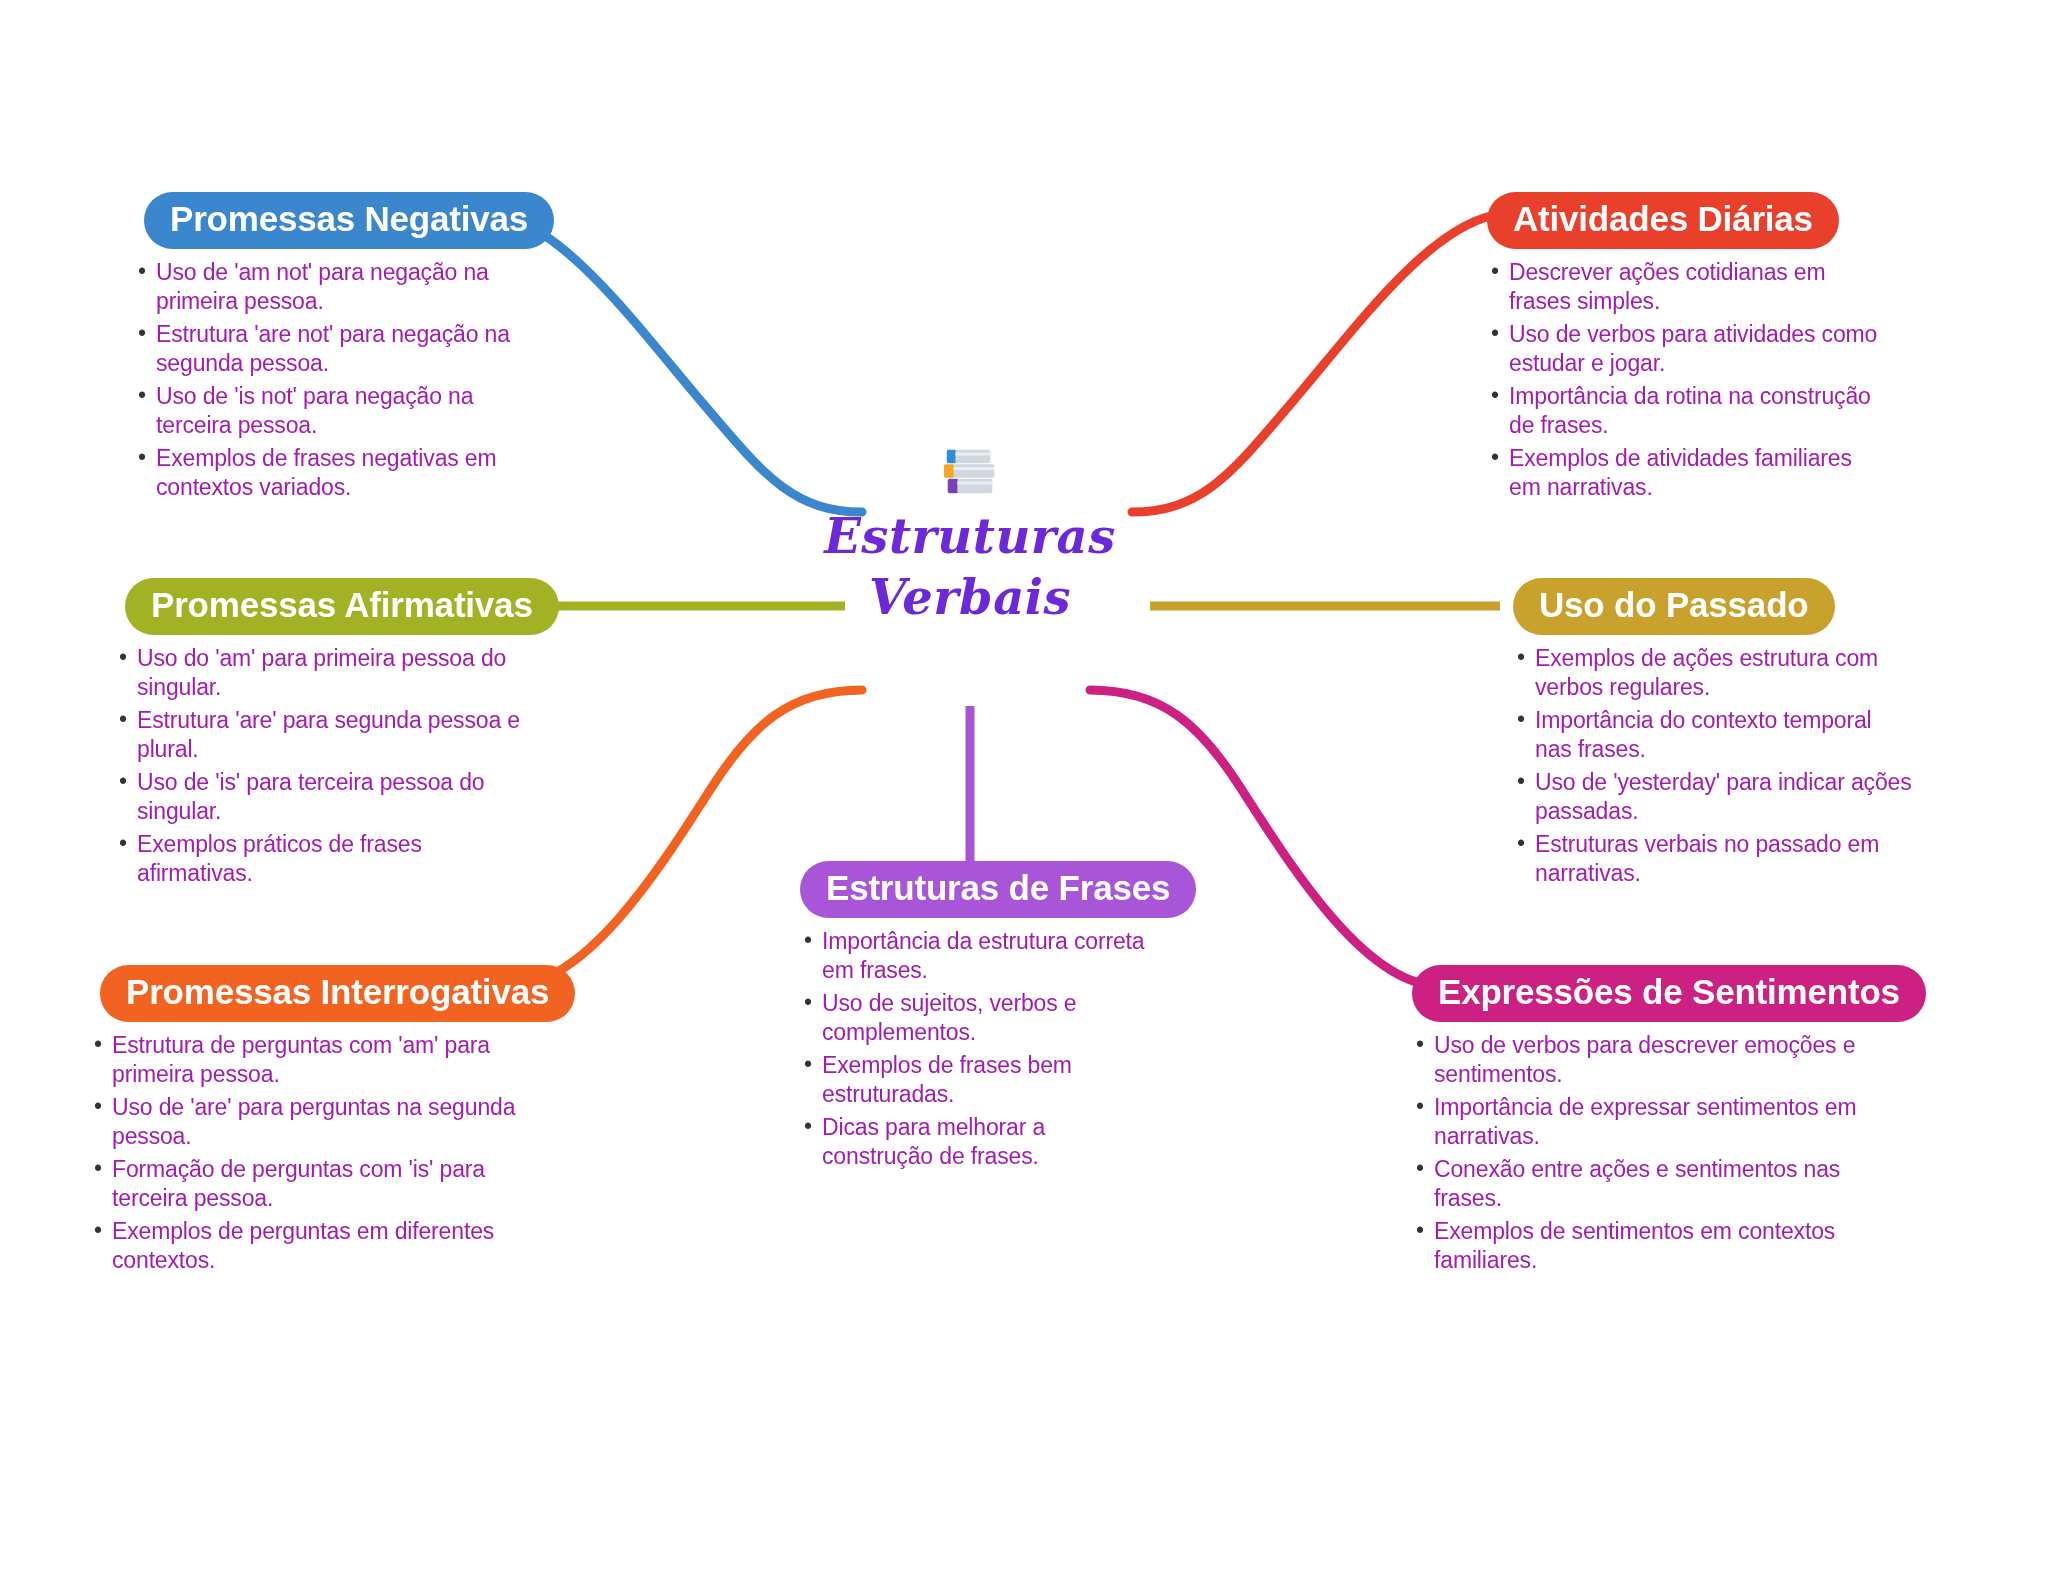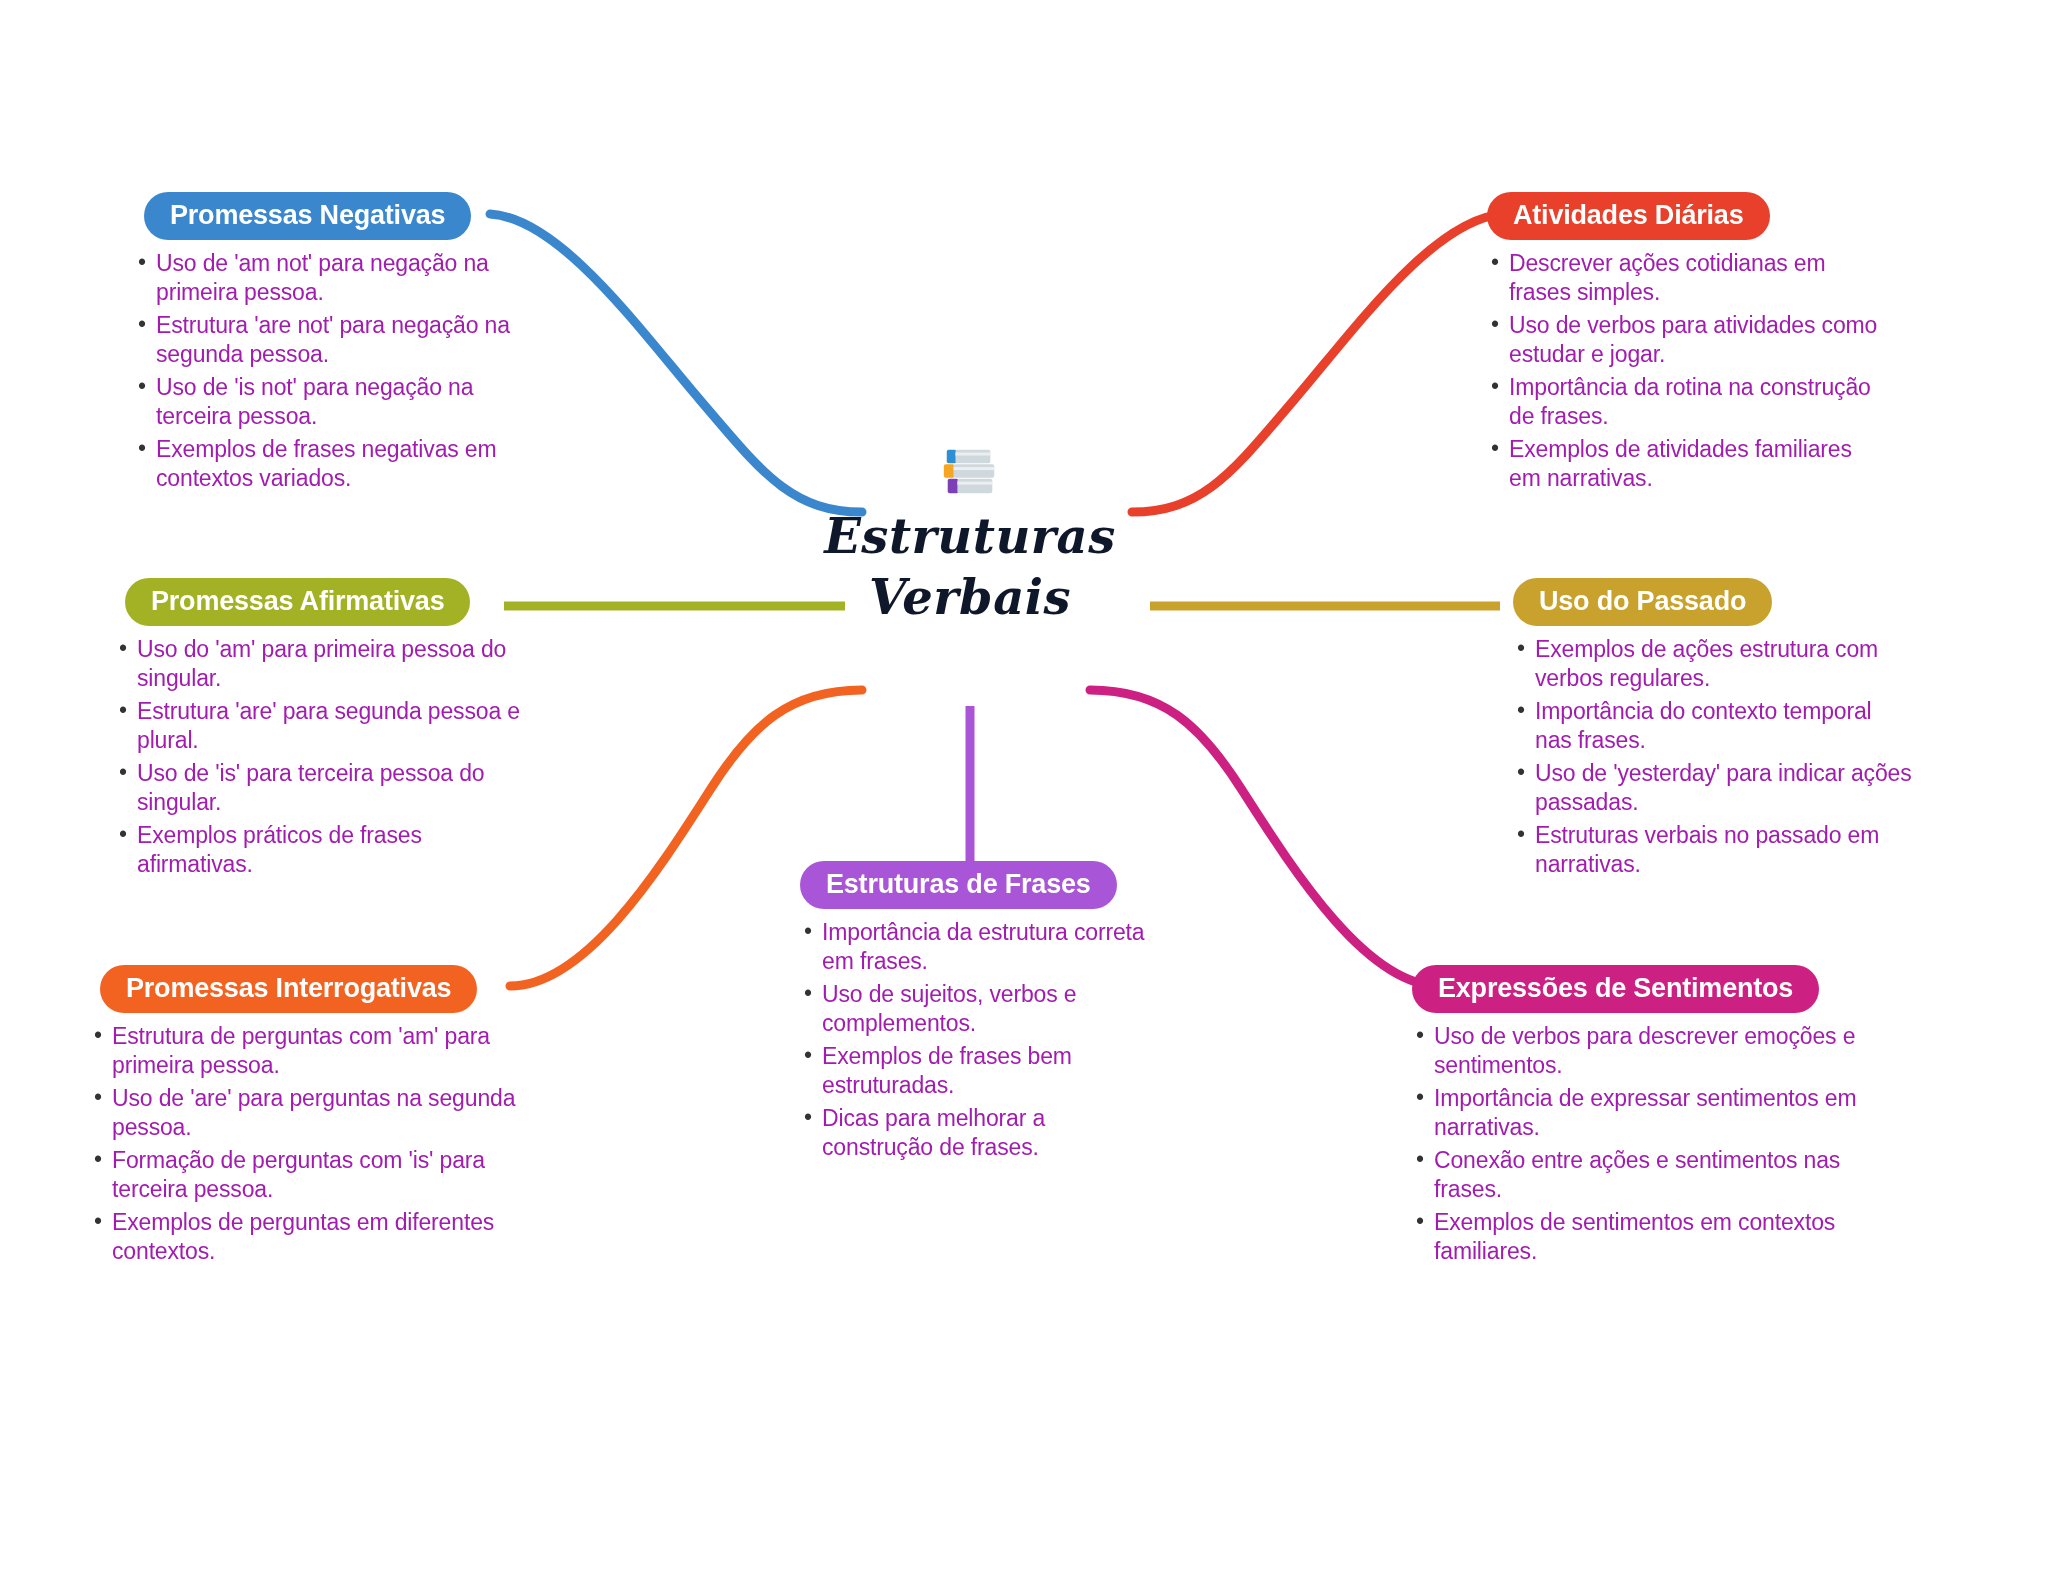--- a/index.html
+++ b/index.html
@@ -41,34 +41,34 @@
     margin: 0 auto 4px auto;
     width: 62px;
     height: 62px;
   }
   .center-title {
     font-family: "DejaVu Serif", serif;
     font-style: italic;
     font-weight: 700;
     font-size: 48px;
     line-height: 1.28;
-    color: #0f172a;
+    color: #6d28d9;
     letter-spacing: 0.5px;
   }
 
   
   .node {
     position: absolute;
   }
   .node-pill {
     display: inline-block;
     border-radius: 999px;
     padding: 9px 26px 11px 26px;
     color: #ffffff;
-    font-size: 27px;
+    font-size: 35px;
     font-weight: 700;
     letter-spacing: -0.2px;
     white-space: nowrap;
     line-height: 1.05;
   }
   .node-list {
     list-style: none;
     margin-top: 9px;
     padding: 0;
   }

